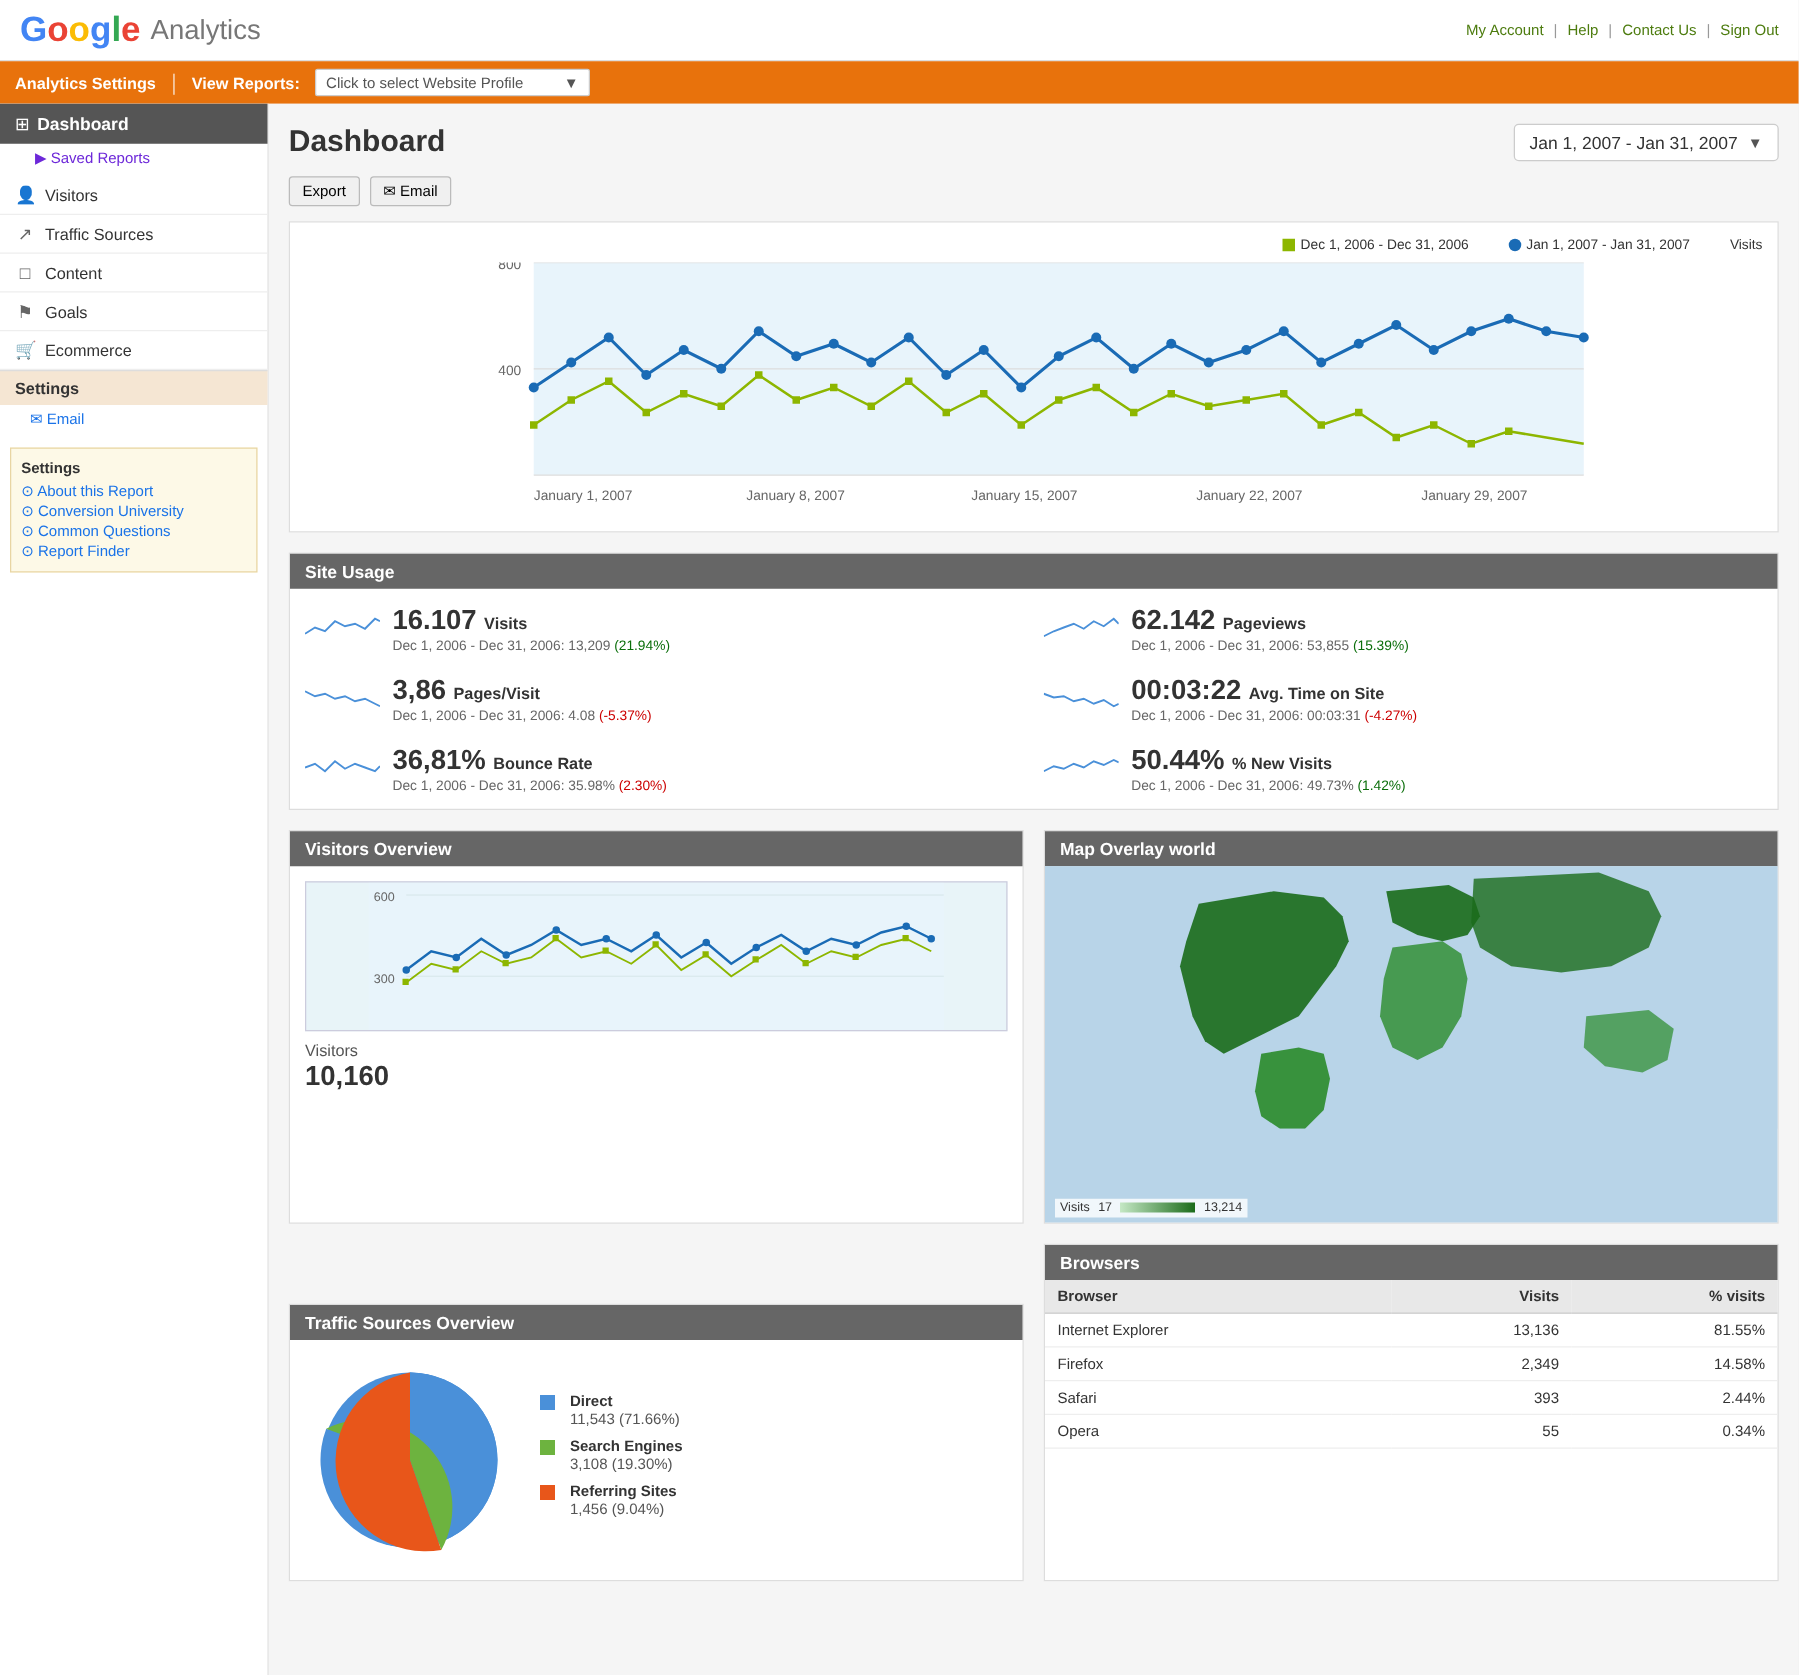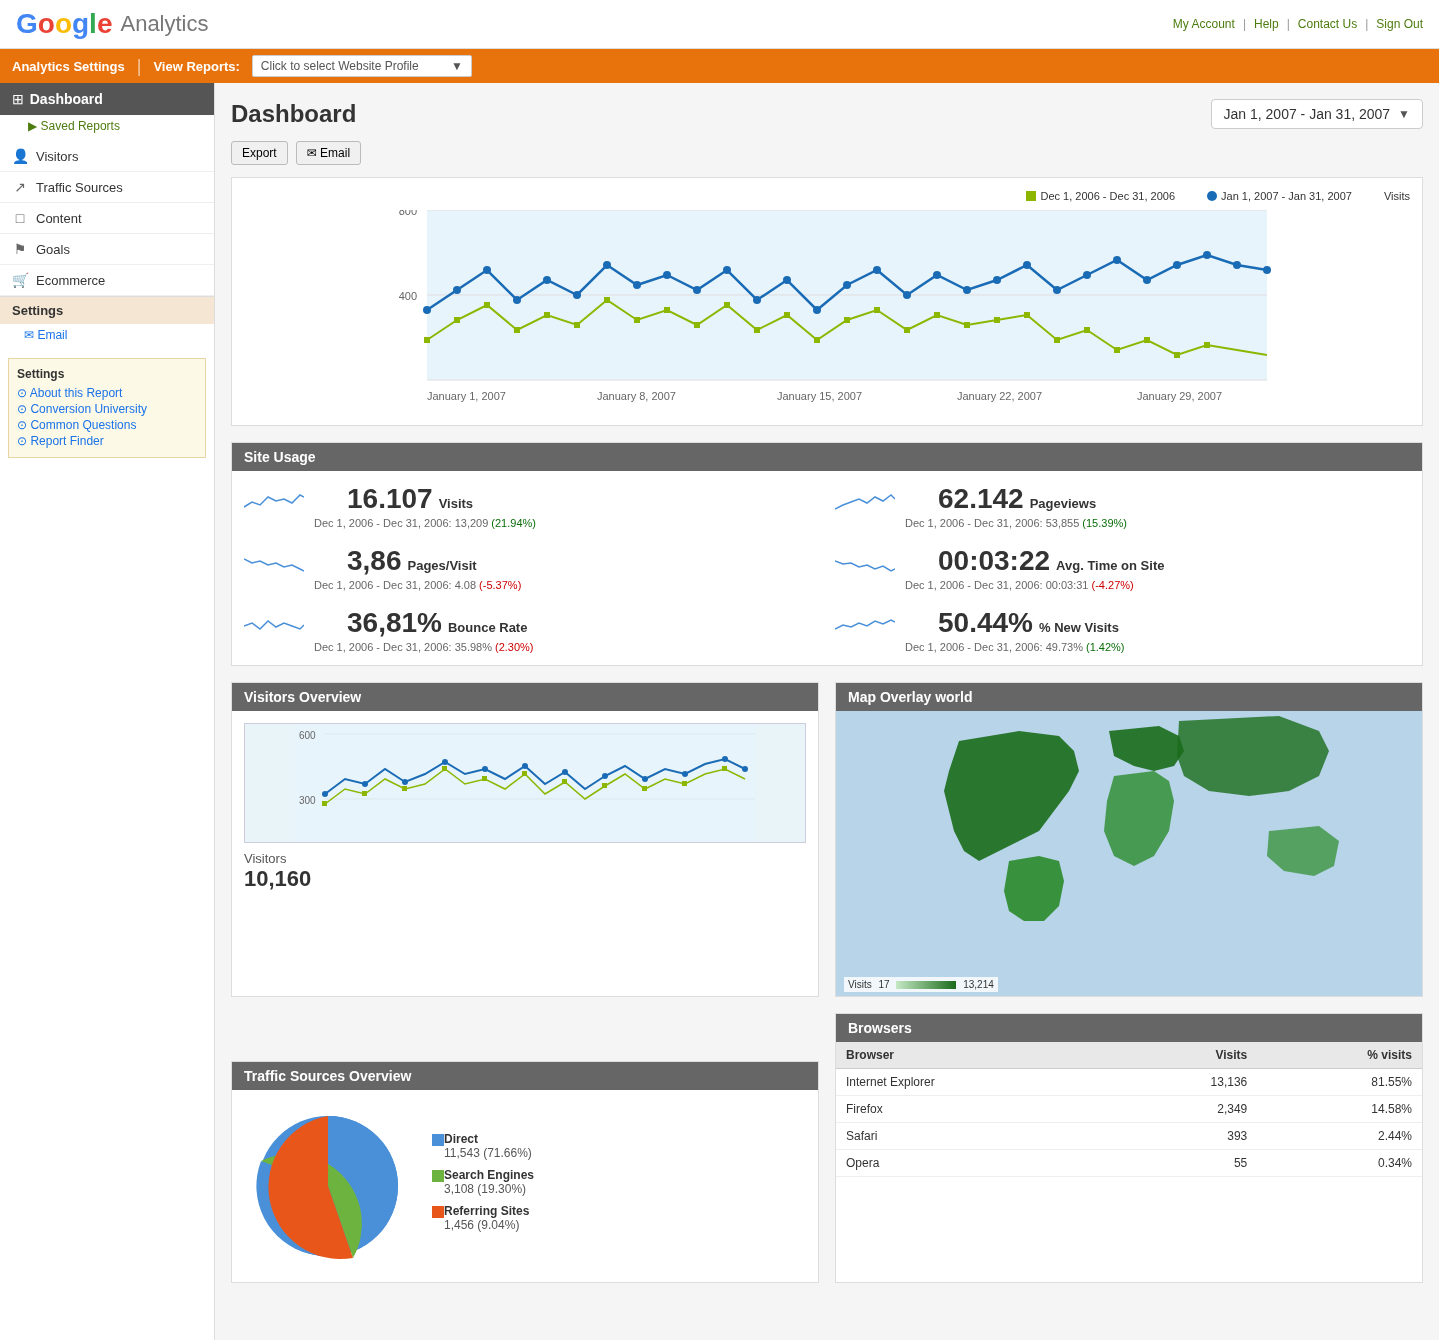--- a/index.html
+++ b/index.html
@@ -32,21 +32,21 @@
     
     #main { display: flex; min-height: calc(100vh - 80px); }
 
     
     #sidebar { width: 215px; background: #fff; border-right: 1px solid #ddd; flex-shrink: 0; }
     .sidebar-section { }
     .sidebar-dashboard { background: #555; color: #fff; padding: 8px 12px; display: flex; align-items: center; gap: 6px; cursor: pointer; }
     .sidebar-dashboard-icon { font-size: 14px; }
     .sidebar-dashboard-label { font-weight: bold; font-size: 14px; }
     .sidebar-saved-reports { padding: 4px 12px 8px 28px; font-size: 12px; }
-    .sidebar-saved-reports a { color: #4d7c0f; text-decoration: none; }
+    .sidebar-saved-reports a { color: #6d28d9; text-decoration: none; }
     .sidebar-nav-item { padding: 7px 12px; display: flex; align-items: center; gap: 8px; cursor: pointer; border-bottom: 1px solid #eee; font-size: 13px; color: #333; }
     .sidebar-icon { font-size: 14px; color: #666; width: 16px; text-align: center; }
 
     
     .sidebar-settings-header { background: #f5e6d3; padding: 6px 12px; font-weight: bold; font-size: 13px; color: #333; border-top: 1px solid #ddd; }
     .sidebar-settings-item { padding: 4px 12px 4px 24px; font-size: 12px; }
     .sidebar-settings-item a { color: #1a73e8; text-decoration: none; }
     .sidebar-help-box { background: #fdf9e7; border: 1px solid #e8d5a3; margin: 8px; padding: 8px; font-size: 12px; }
     .sidebar-help-box-title { font-weight: bold; margin-bottom: 4px; font-size: 12px; }
     .sidebar-help-box a { color: #1a73e8; text-decoration: none; display: block; padding: 1px 0; }
@@ -71,21 +71,21 @@
     .legend-dot { width: 10px; height: 10px; border-radius: 50%; }
     .legend-square { width: 10px; height: 10px; }
     #chart-svg-container { width: 100%; }
 
     
     #site-usage { background: #fff; border: 1px solid #ddd; margin-bottom: 16px; }
     .section-header { background: #666; color: #fff; padding: 6px 12px; font-size: 14px; font-weight: bold; }
     .metrics-grid { display: grid; grid-template-columns: 1fr 1fr; padding: 12px; gap: 16px; }
     .metric-item { display: flex; align-items: flex-start; gap: 10px; }
     .metric-sparkline { flex-shrink: 0; margin-top: 4px; }
-    .metric-value { font-size: 28px; font-weight: bold; margin-right: 6px; margin-left: 33px; }
+    .metric-value { font-size: 22px; font-weight: bold; margin-right: 6px; }
     .metric-label { font-size: 13px; color: #333; font-weight: bold; }
     .metric-comparison { font-size: 11px; color: #666; margin-top: 2px; }
     .metric-positive { color: #0a6e0a; }
     .metric-negative { color: #cc0000; }
 
     
     #bottom-sections { display: grid; grid-template-columns: 1fr 1fr; gap: 16px; margin-bottom: 16px; }
     .bottom-card { background: #fff; border: 1px solid #ddd; }
     .card-content { padding: 12px; }
 
@@ -93,21 +93,21 @@
     #visitors-chart { background: #e8f4f8; border: 1px solid #ccd; height: 120px; position: relative; overflow: hidden; margin-bottom: 8px; }
 
     
     #map-container { height: 285px; background: #b8d4e8; position: relative; overflow: hidden; }
     .map-legend { position: absolute; bottom: 4px; left: 8px; font-size: 10px; color: #333; background: rgba(255,255,255,0.8); padding: 2px 4px; }
 
     
     #traffic-sources-card { background: #fff; border: 1px solid #ddd; margin-top: 48px; }
     .pie-section { display: flex; align-items: center; padding: 16px; gap: 24px; }
     .pie-legend-list { list-style: none; }
-    .pie-legend-item { display: flex; align-items: flex-start; gap: 0; margin-bottom: 8px; font-size: 12px; }
+    .pie-legend-item { display: flex; align-items: flex-start; gap: 12px; margin-bottom: 8px; font-size: 12px; }
     .pie-dot { width: 12px; height: 12px; margin-top: 2px; flex-shrink: 0; }
     .pie-label-name { font-weight: bold; }
     .pie-label-detail { color: #555; }
 
     
     #browsers-card { background: #fff; border: 1px solid #ddd; }
     .browsers-table { width: 100%; border-collapse: collapse; font-size: 12px; }
     .browsers-table th { background: #e8e8e8; padding: 6px 10px; text-align: left; font-weight: bold; border-bottom: 1px solid #ccc; }
     .browsers-table th:not(:first-child) { text-align: right; }
     .browsers-table td { padding: 6px 10px; border-bottom: 1px solid #eee; }

